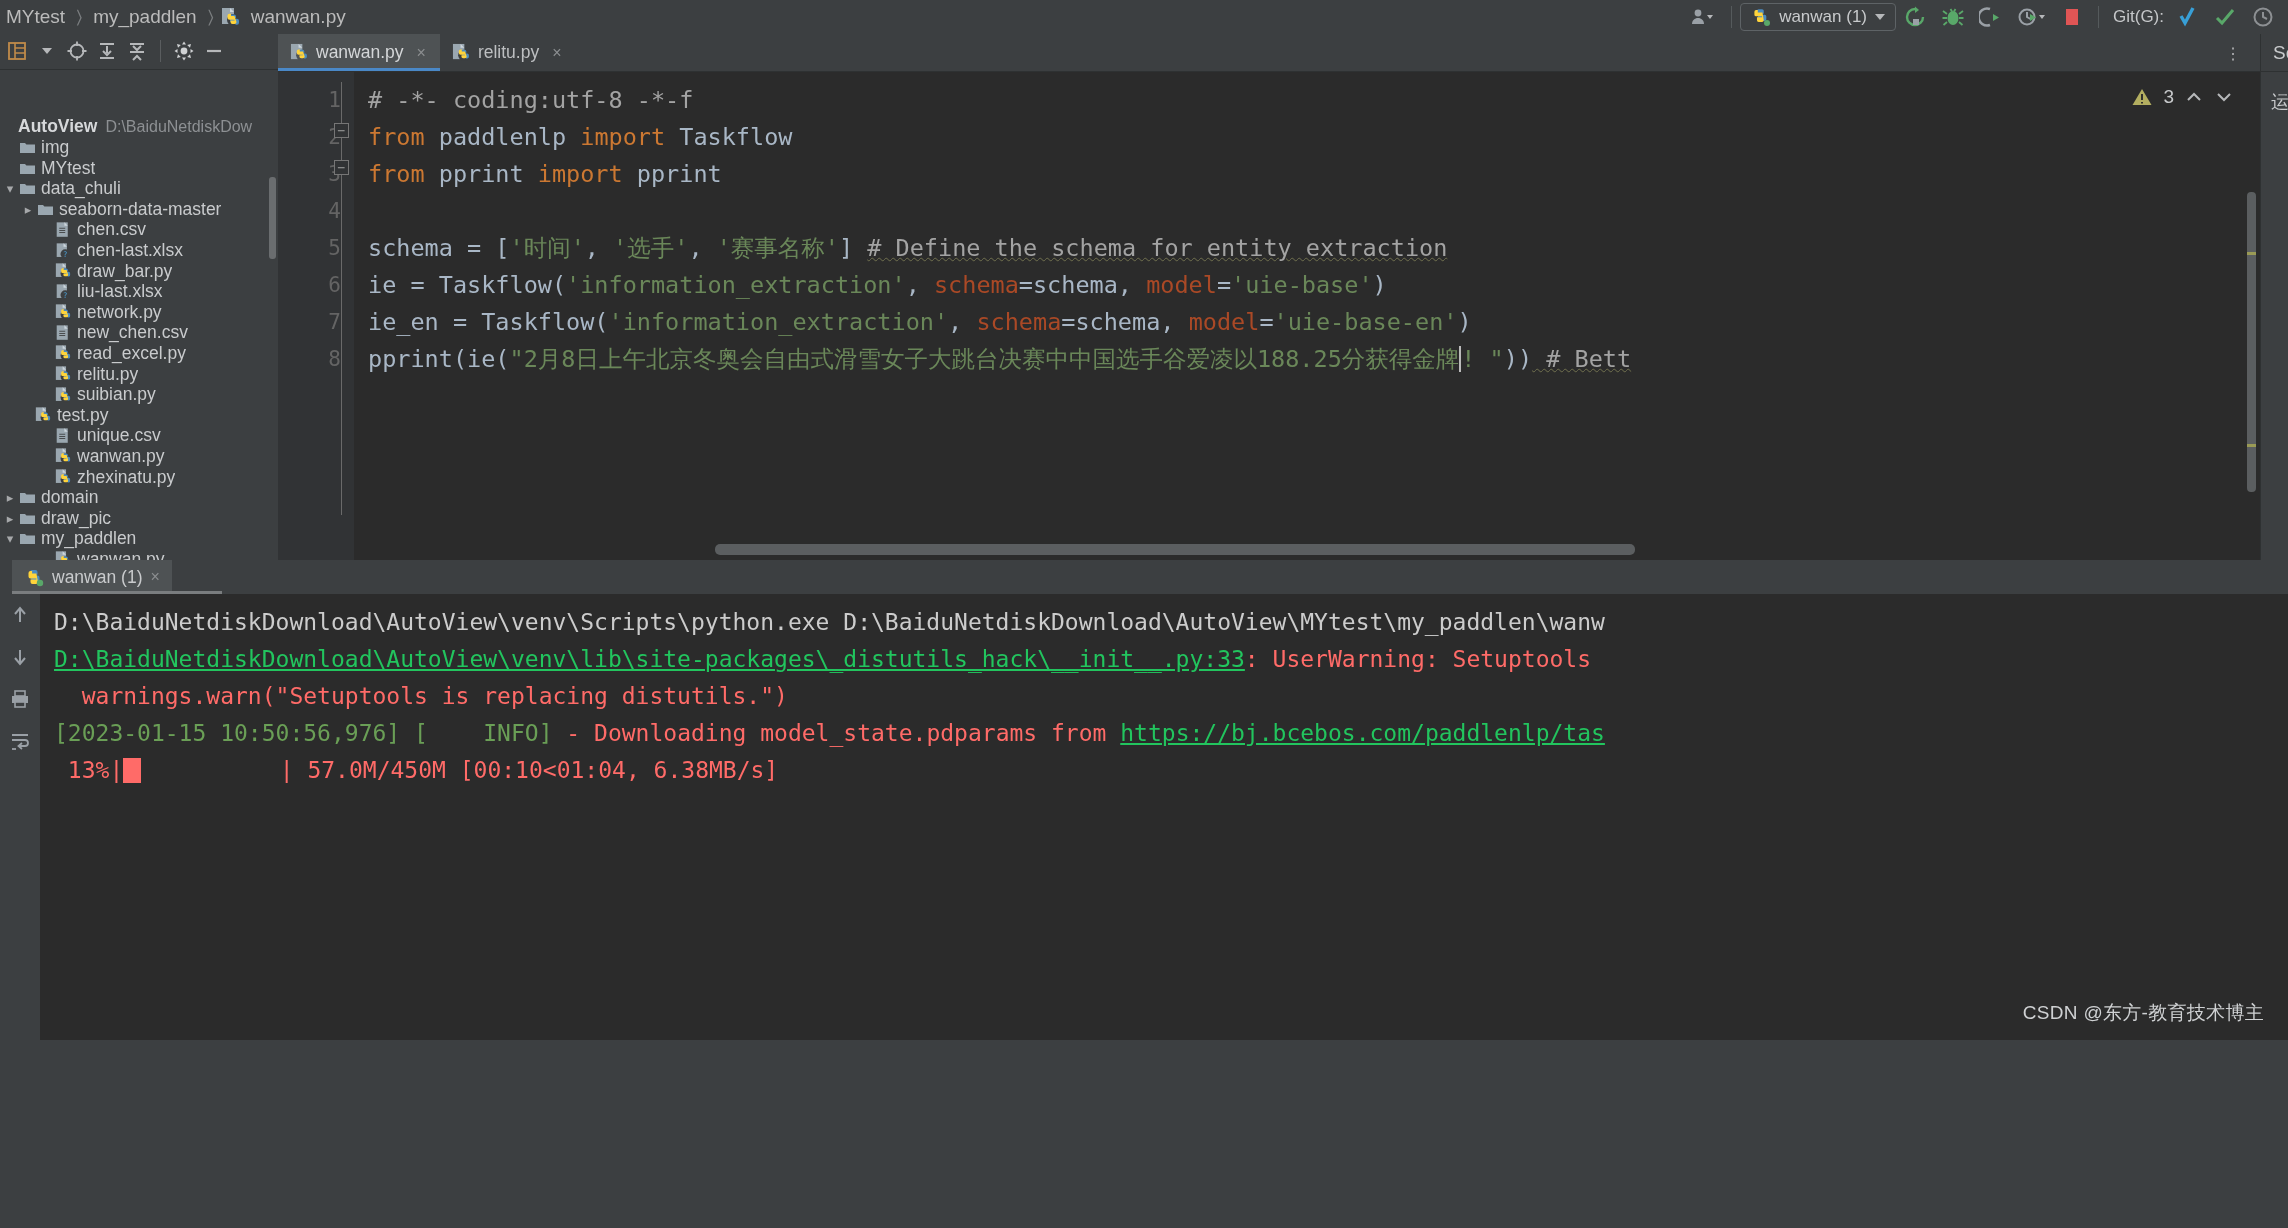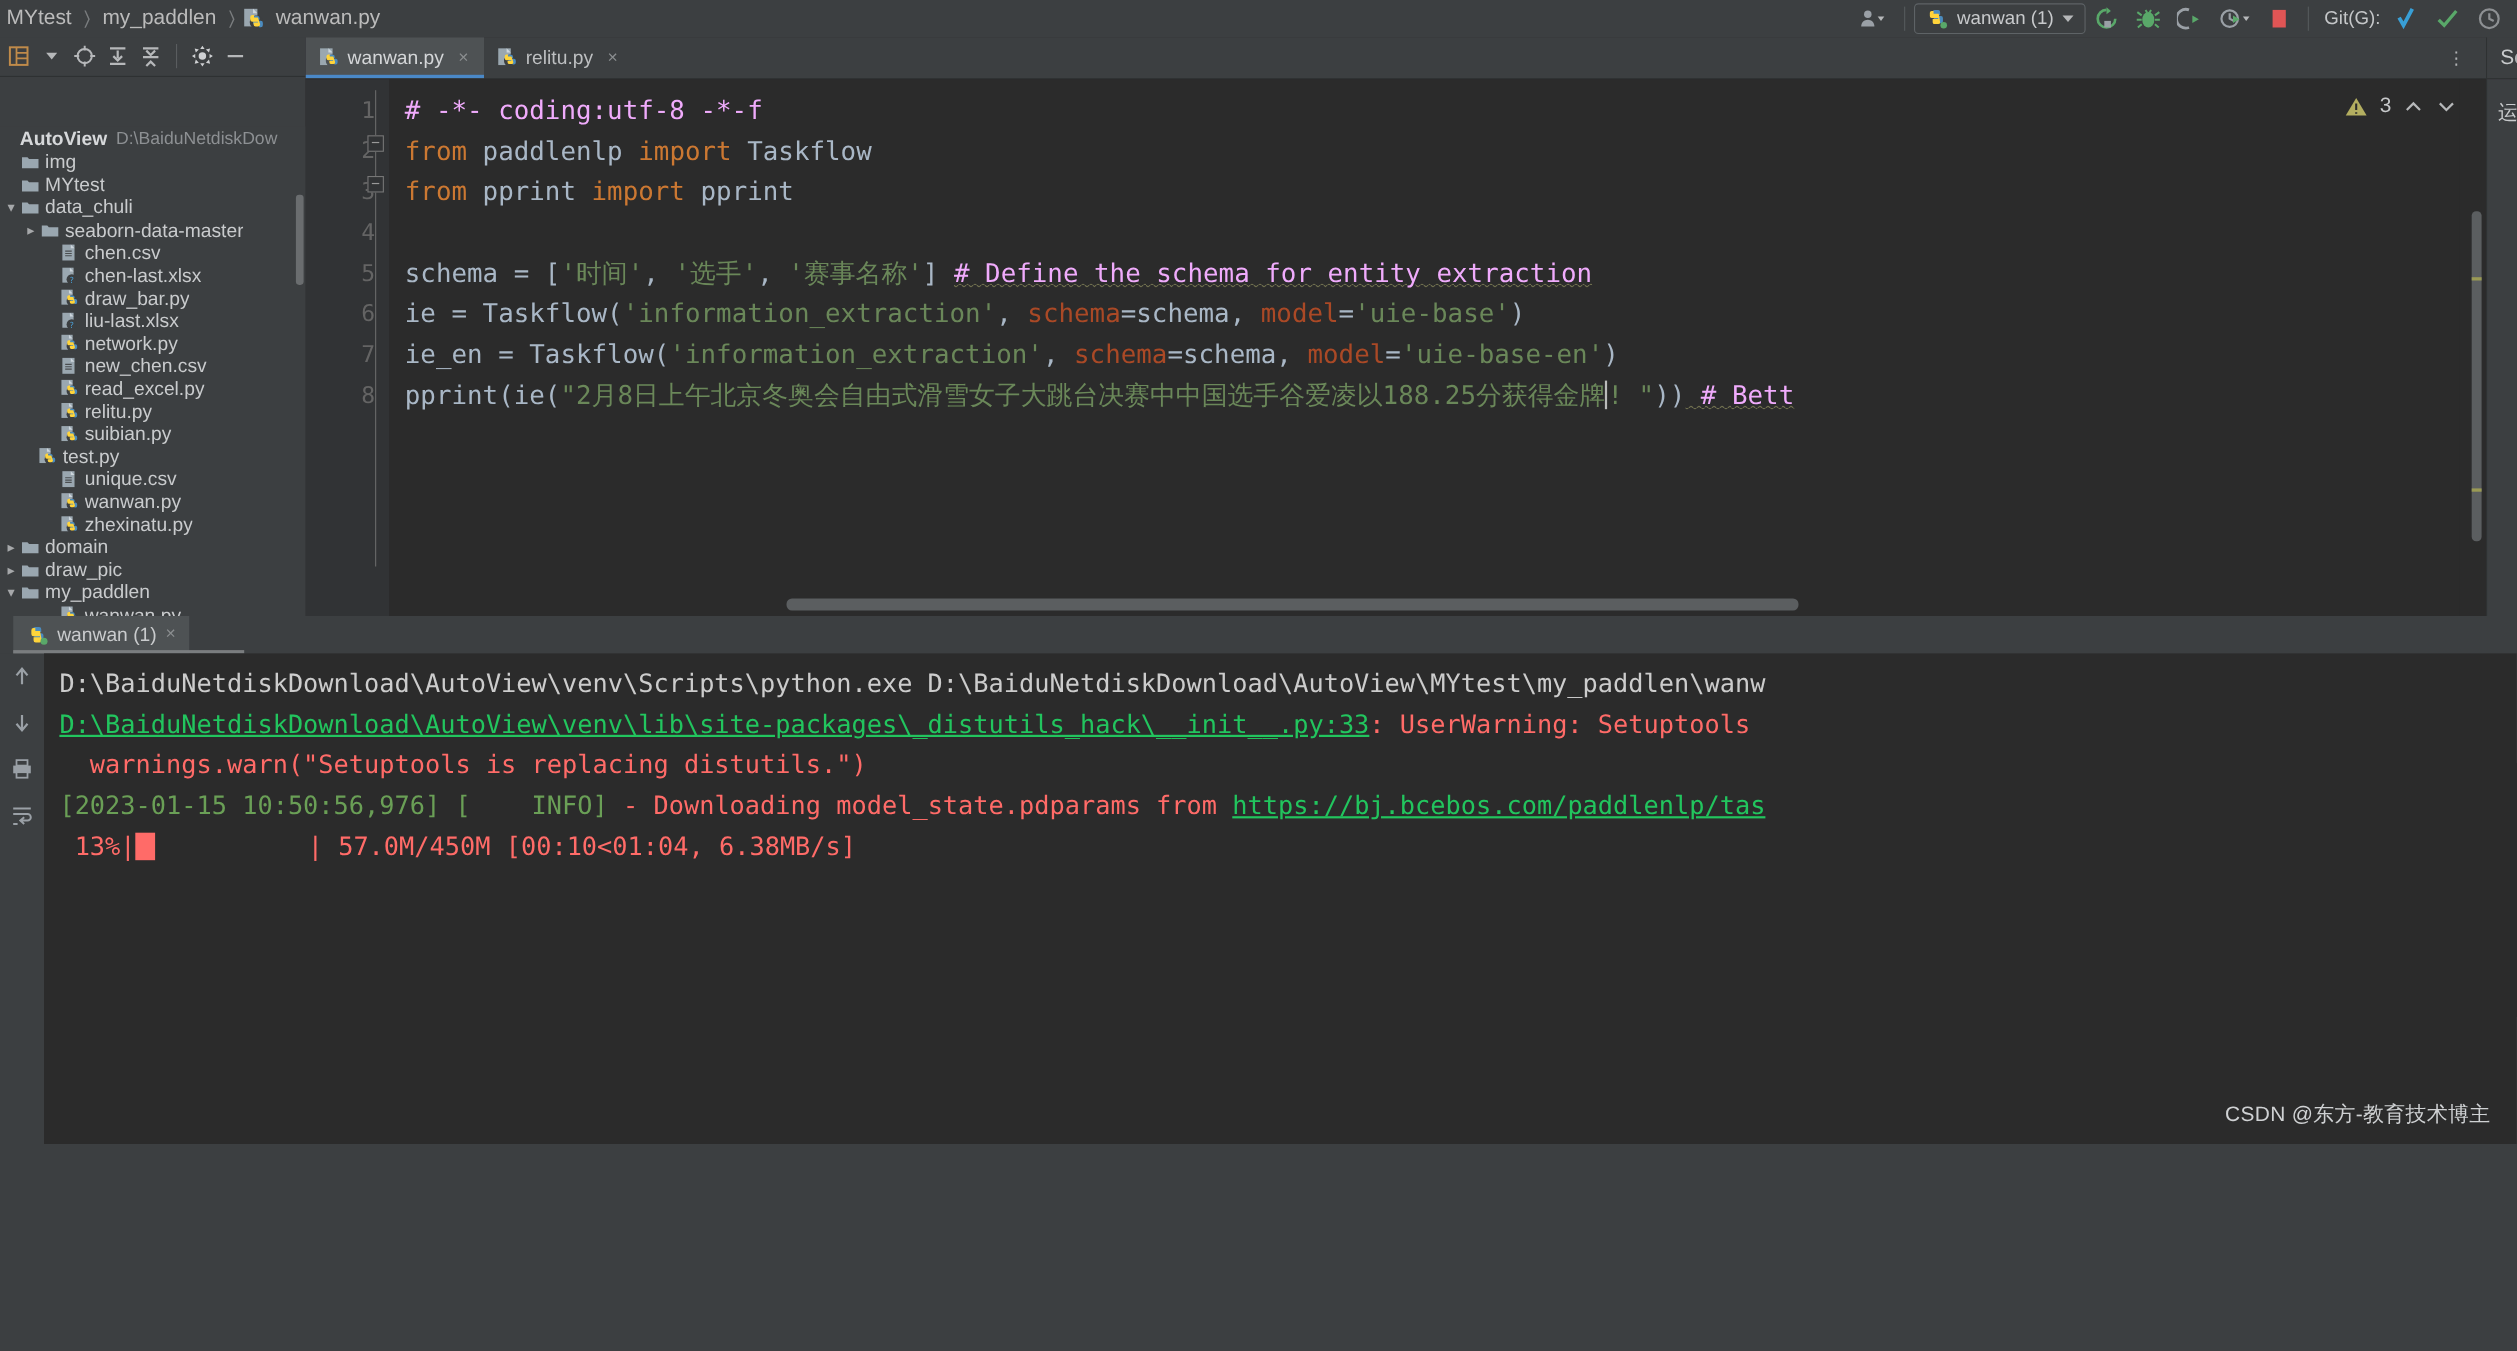--- a/index.html
+++ b/index.html
@@ -85,21 +85,21 @@
   .foldcol { position: absolute; right: 0; top: 10px; width: 22px; }
   .foldmark { position: absolute; left: 2px; width: 15px; height: 15px; border: 1px solid #767676; display: flex; align-items: center; justify-content: center; color: #9a9a9a; font-size: 13px; line-height: 1; background: #313335; }
   .foldline { position: absolute; left: 9px; width: 1px; background: #6a6a6a; }
 
   .codearea {
     flex: 1 1 auto; position: relative; background: #2b2b2b; overflow: hidden;
     font-family: "DejaVu Sans Mono", monospace; font-size: 23.5px;
     padding-top: 10px; min-width: 0;
   }
   .cline { height: 37px; line-height: 37px; white-space: pre; padding-left: 14px; color: #a9b7c6; }
-  .cmt { color: #f0abfc; }
+  .cmt { color: #a3a3a3; }
   .kw  { color: #cc7832; }
   .str { color: #6a8759; }
   .id  { color: #a9b7c6; }
   .kwarg { color: #aa4926; }
   .caret-bar { display: inline-block; width: 2px; height: 26px; background: #bbbbbb; vertical-align: -5px; }
   .squiggle { text-decoration: underline; text-decoration-style: wavy; text-decoration-color: #6f6f4e; text-decoration-thickness: 1px; }
 
   .warnbar {
     position: absolute; right: 26px; top: 14px; display: flex; align-items: center; gap: 10px;
     font-size: 19px; color: #c7c9cb; z-index: 6;

